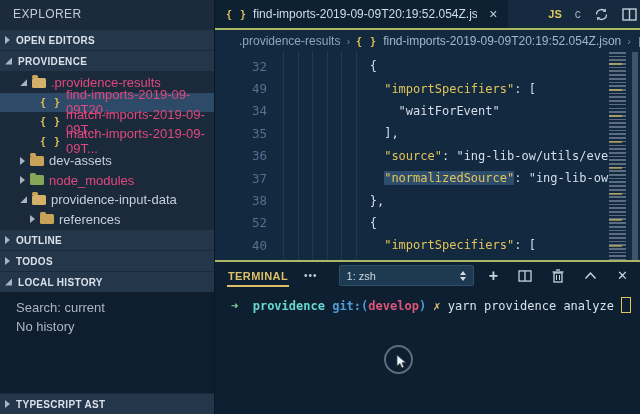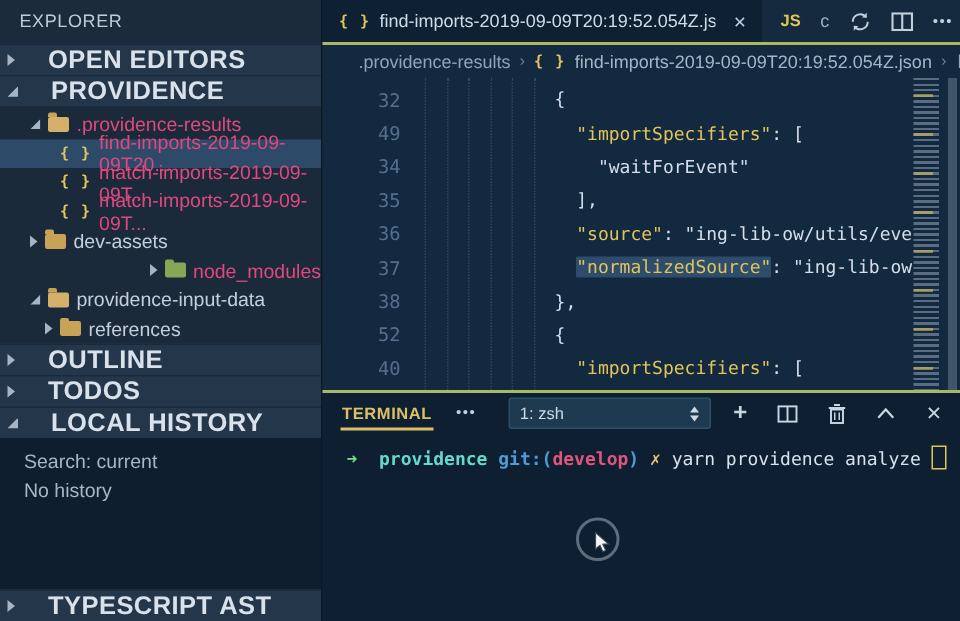--- a/index.html
+++ b/index.html
@@ -5,21 +5,21 @@
   html,body{margin:0;padding:0;background:#0a1624;}
   .app{position:relative;width:640px;height:414px;overflow:hidden;display:flex;
        font-family:"Liberation Sans",sans-serif;background:#13293f;color:#c3cfdb;
        -webkit-font-smoothing:antialiased;}
   
   .sidebar{width:215px;min-width:215px;display:flex;flex-direction:column;
            background:#1b2a3b;border-right:1px solid #0a1826;box-sizing:border-box;}
   .sb-title{height:29px;line-height:29px;padding-left:13px;font-size:12px;color:#c0ccd8;
             background:#1c2b3b;letter-spacing:.4px;}
   .sec{height:20px;display:flex;align-items:center;background:#24364a;border-top:1px solid #1a2a3c;
-       font-size:17px;font-weight:bold;color:#d9e1ea;letter-spacing:.3px;padding-left:5px;gap:22px;}
+       font-size:10px;font-weight:bold;color:#d9e1ea;letter-spacing:.3px;padding-left:5px;gap:6px;}
   .tree{padding-top:2px;background:#1b2a3b;}
   .row{height:19.5px;display:flex;align-items:center;font-size:13px;gap:5px;box-sizing:border-box;}
   .row.selected{background:#2d4b68;}
   .c-pink{color:#e0487e;}
   .c-fg{color:#c3cfdb;}
   .chev{display:inline-block;flex:none;}
   .chev-right{width:0;height:0;border-left:5px solid #a8b4c1;border-top:4px solid transparent;border-bottom:4px solid transparent;}
   .chev-down{width:7px;height:7px;background:#a8b4c1;clip-path:polygon(100% 0,100% 100%,0 100%);}
   .fold{position:relative;width:14px;height:10px;background:#c8a256;border-radius:1.5px;flex:none;}
   .fold::before{content:"";position:absolute;top:-2.5px;left:0;width:6px;height:3px;background:#c8a256;border-radius:1.5px 1.5px 0 0;}
@@ -29,21 +29,21 @@
   .json-ic{font-family:"DejaVu Sans Mono",monospace;font-size:10px;font-weight:bold;color:#e2c55a;flex:none;letter-spacing:1px;}
   .lh-content{flex:1;background:#0f1e2e;font-size:13px;color:#a9b6c3;padding-top:6px;}
   .lh-row{height:19px;line-height:19px;padding-left:16px;}
   
   .main{flex:1;display:flex;flex-direction:column;min-width:0;}
   .tabbar{height:28px;background:#152a3e;display:flex;align-items:stretch;border-bottom:2px solid #aab763;box-sizing:content-box;}
   .tab{background:#0d2133;display:flex;align-items:center;gap:6px;padding:0 11px;max-width:305px;}
   .tab-label{font-size:12px;color:#d2dce6;white-space:nowrap;overflow:hidden;}
   .tab-close{font-size:14px;color:#c3cfdb;margin-left:6px;}
   .ed-actions{margin-left:auto;display:flex;align-items:center;gap:13px;padding:0 12px;color:#b4c1ce;}
-  .js-badge{color:#e2c55a;font-weight:bold;font-size:11px;}
+  .js-badge{color:#e2c55a;font-weight:bold;font-size:11px;margin-left:28px;}
   .c-badge{color:#9fb0bf;font-size:12px;}
   .more-dots{font-size:10px;letter-spacing:1px;color:#c3cfdb;}
   .breadcrumb{height:22px;background:#13293f;display:flex;align-items:center;gap:6px;
               padding-left:24px;padding-right:34px;font-size:12px;color:#8fa5b8;white-space:nowrap;overflow:hidden;}
   .bc-sep{color:#6b8299;font-size:11px;}
   .bc-file{color:#a4b7c8;}
   .bc-arr{font-family:"DejaVu Sans Mono",monospace;font-size:10px;color:#8fa5b8;letter-spacing:1px;}
   
   .editor{position:relative;height:208px;background:#13293f;overflow:hidden;}
   .guide{position:absolute;top:0;bottom:0;width:0;border-left:1px dotted #2f4760;}
@@ -126,21 +126,21 @@
         </div>
         <div class="row" style="padding-left: 40px;">
           <span class="json-ic">{ }</span>
           <span class="c-pink">match-imports-2019-09-09T...</span>
         </div>
         <div class="row" style="padding-left: 20px;">
           <span class="chev chev-right"></span>
           <span class="fold"></span>
           <span class="c-fg">dev-assets</span>
         </div>
-        <div class="row" style="padding-left: 20px; justify-content: flex-end;">
+        <div class="row" style="padding-left: 20px;">
           <span class="chev chev-right"></span>
           <span class="fold green"></span>
           <span class="c-pink">node_modules</span>
         </div>
         <div class="row" style="padding-left: 20px;">
           <span class="chev chev-down"></span>
           <span class="fold open"></span>
           <span class="c-fg">providence-input-data</span>
         </div>
         <div class="row" style="padding-left: 30px;">

